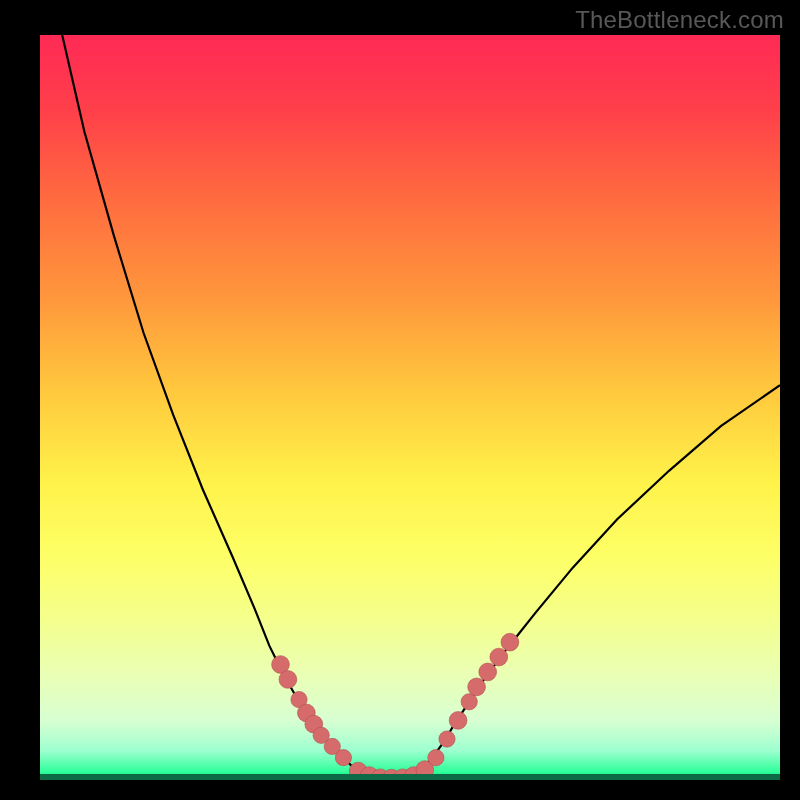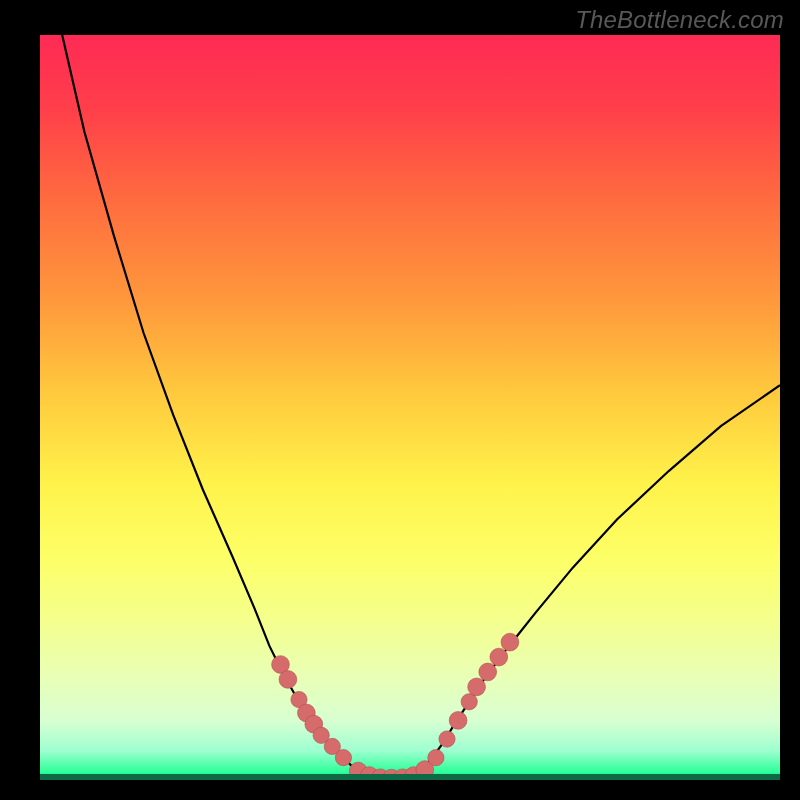--- a/index.html
+++ b/index.html
@@ -8,21 +8,20 @@
     width: 800px;
     height: 800px;
     background: #000;
     overflow: hidden;
   }
   .stage {
     position: relative;
     width: 800px;
     height: 592px;
     background: #000;
-    font-style: italic;
   }
   .plot-area {
     position: absolute;
     left: 40px;
     top: 35px;
     width: 740px;
     height: 745px;
     background: linear-gradient(to bottom,
       #ff2a55 0%,
       #ff3f4a 10%,

